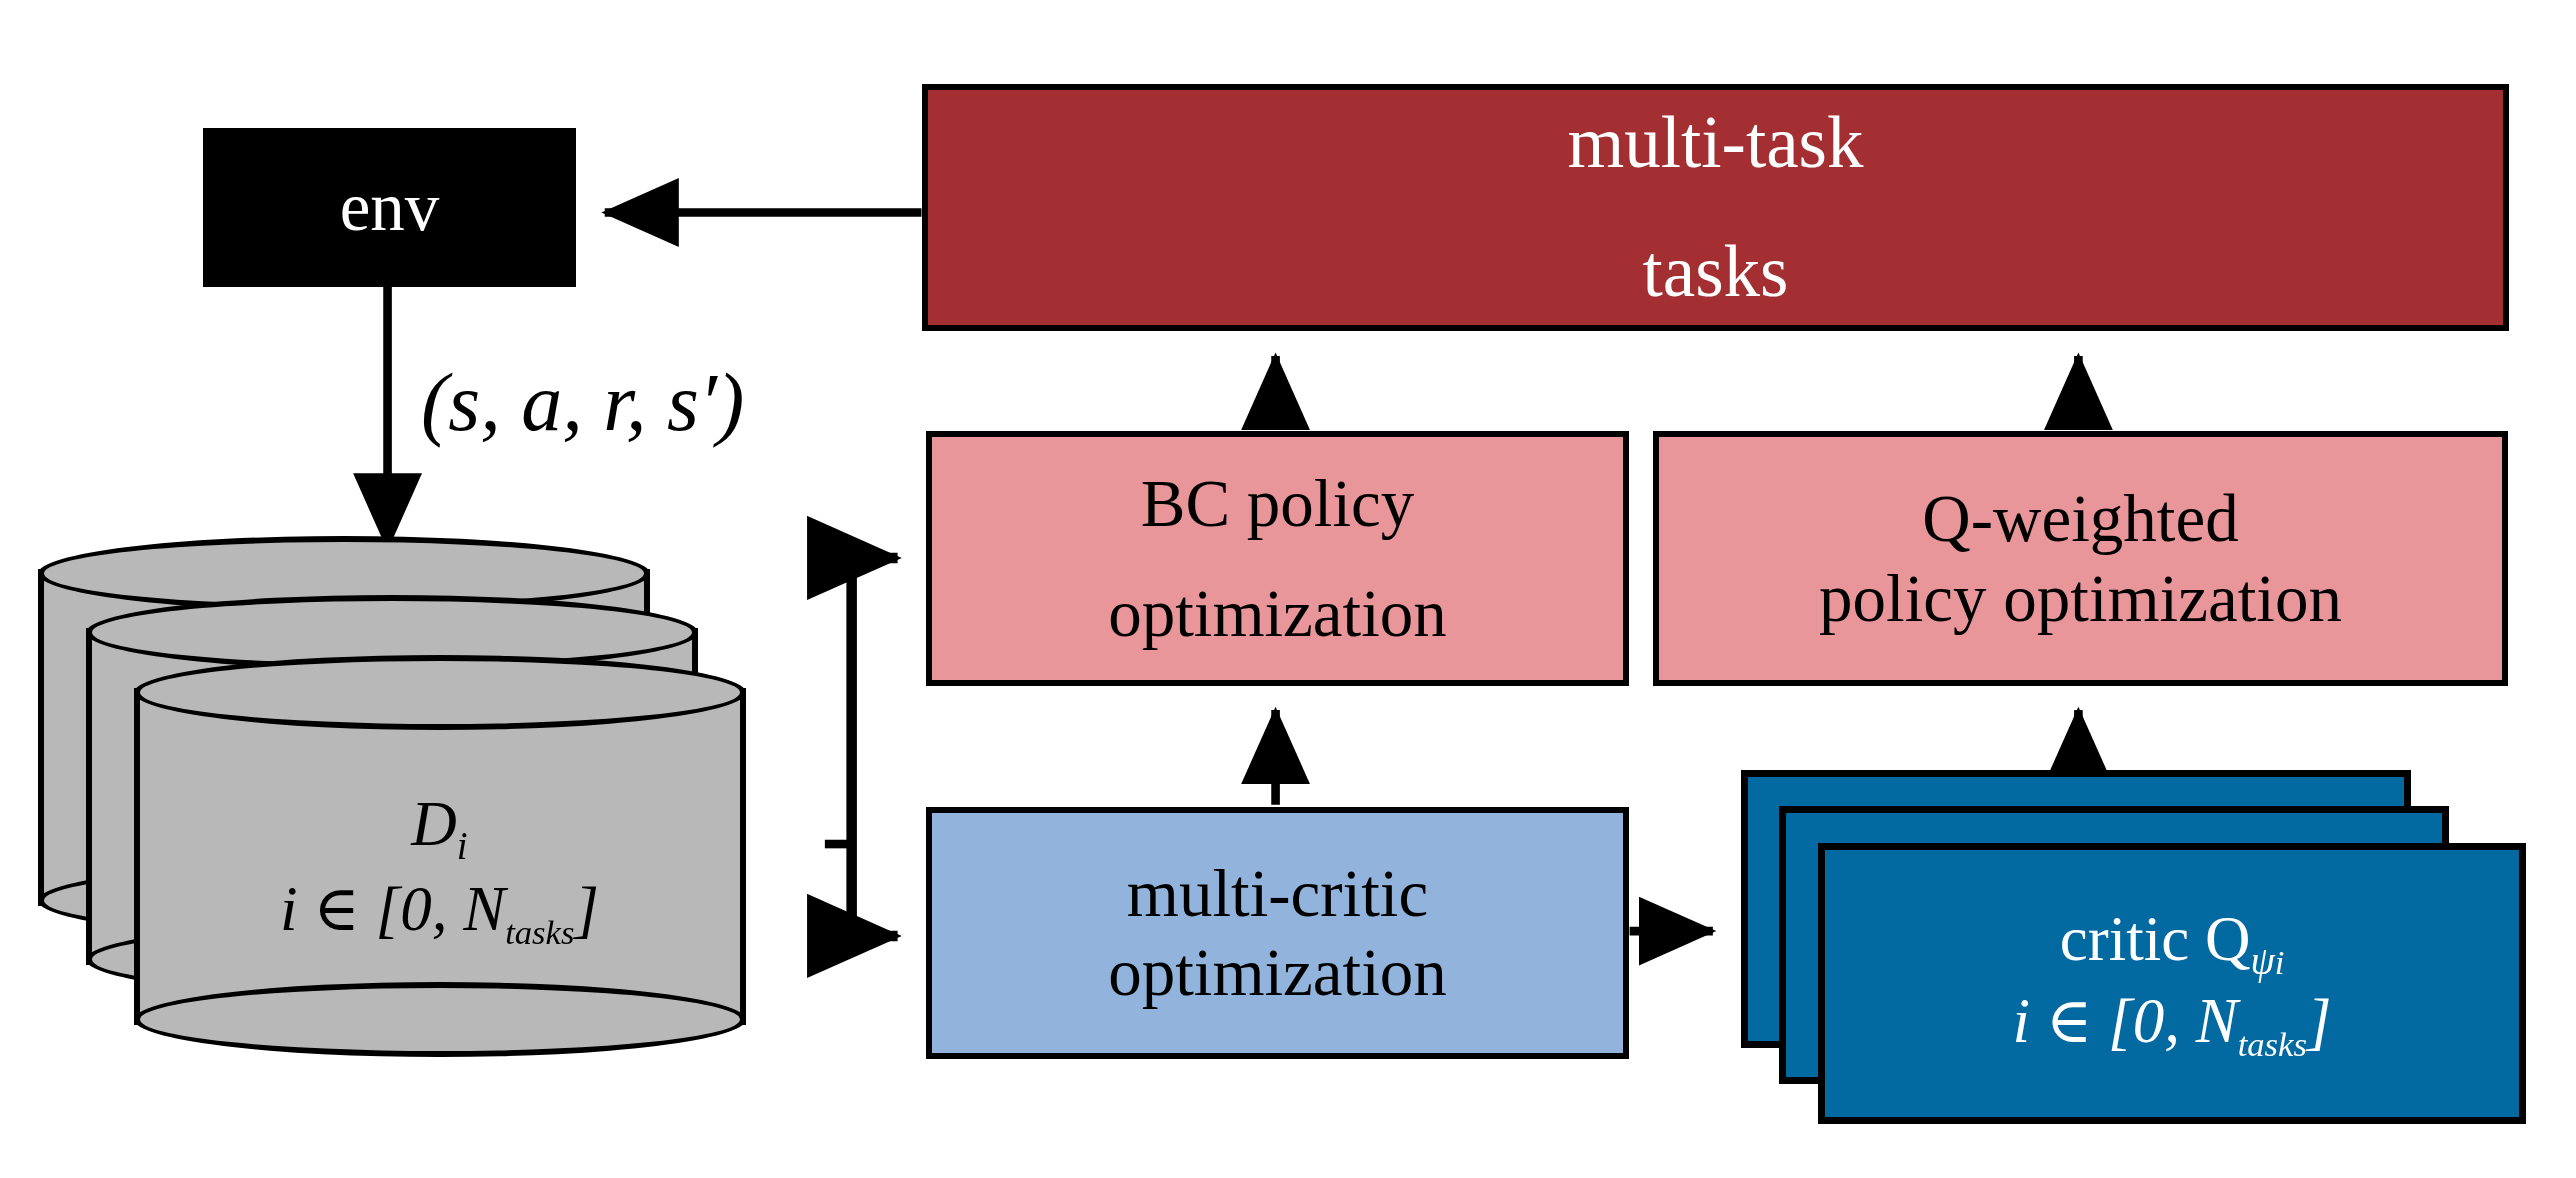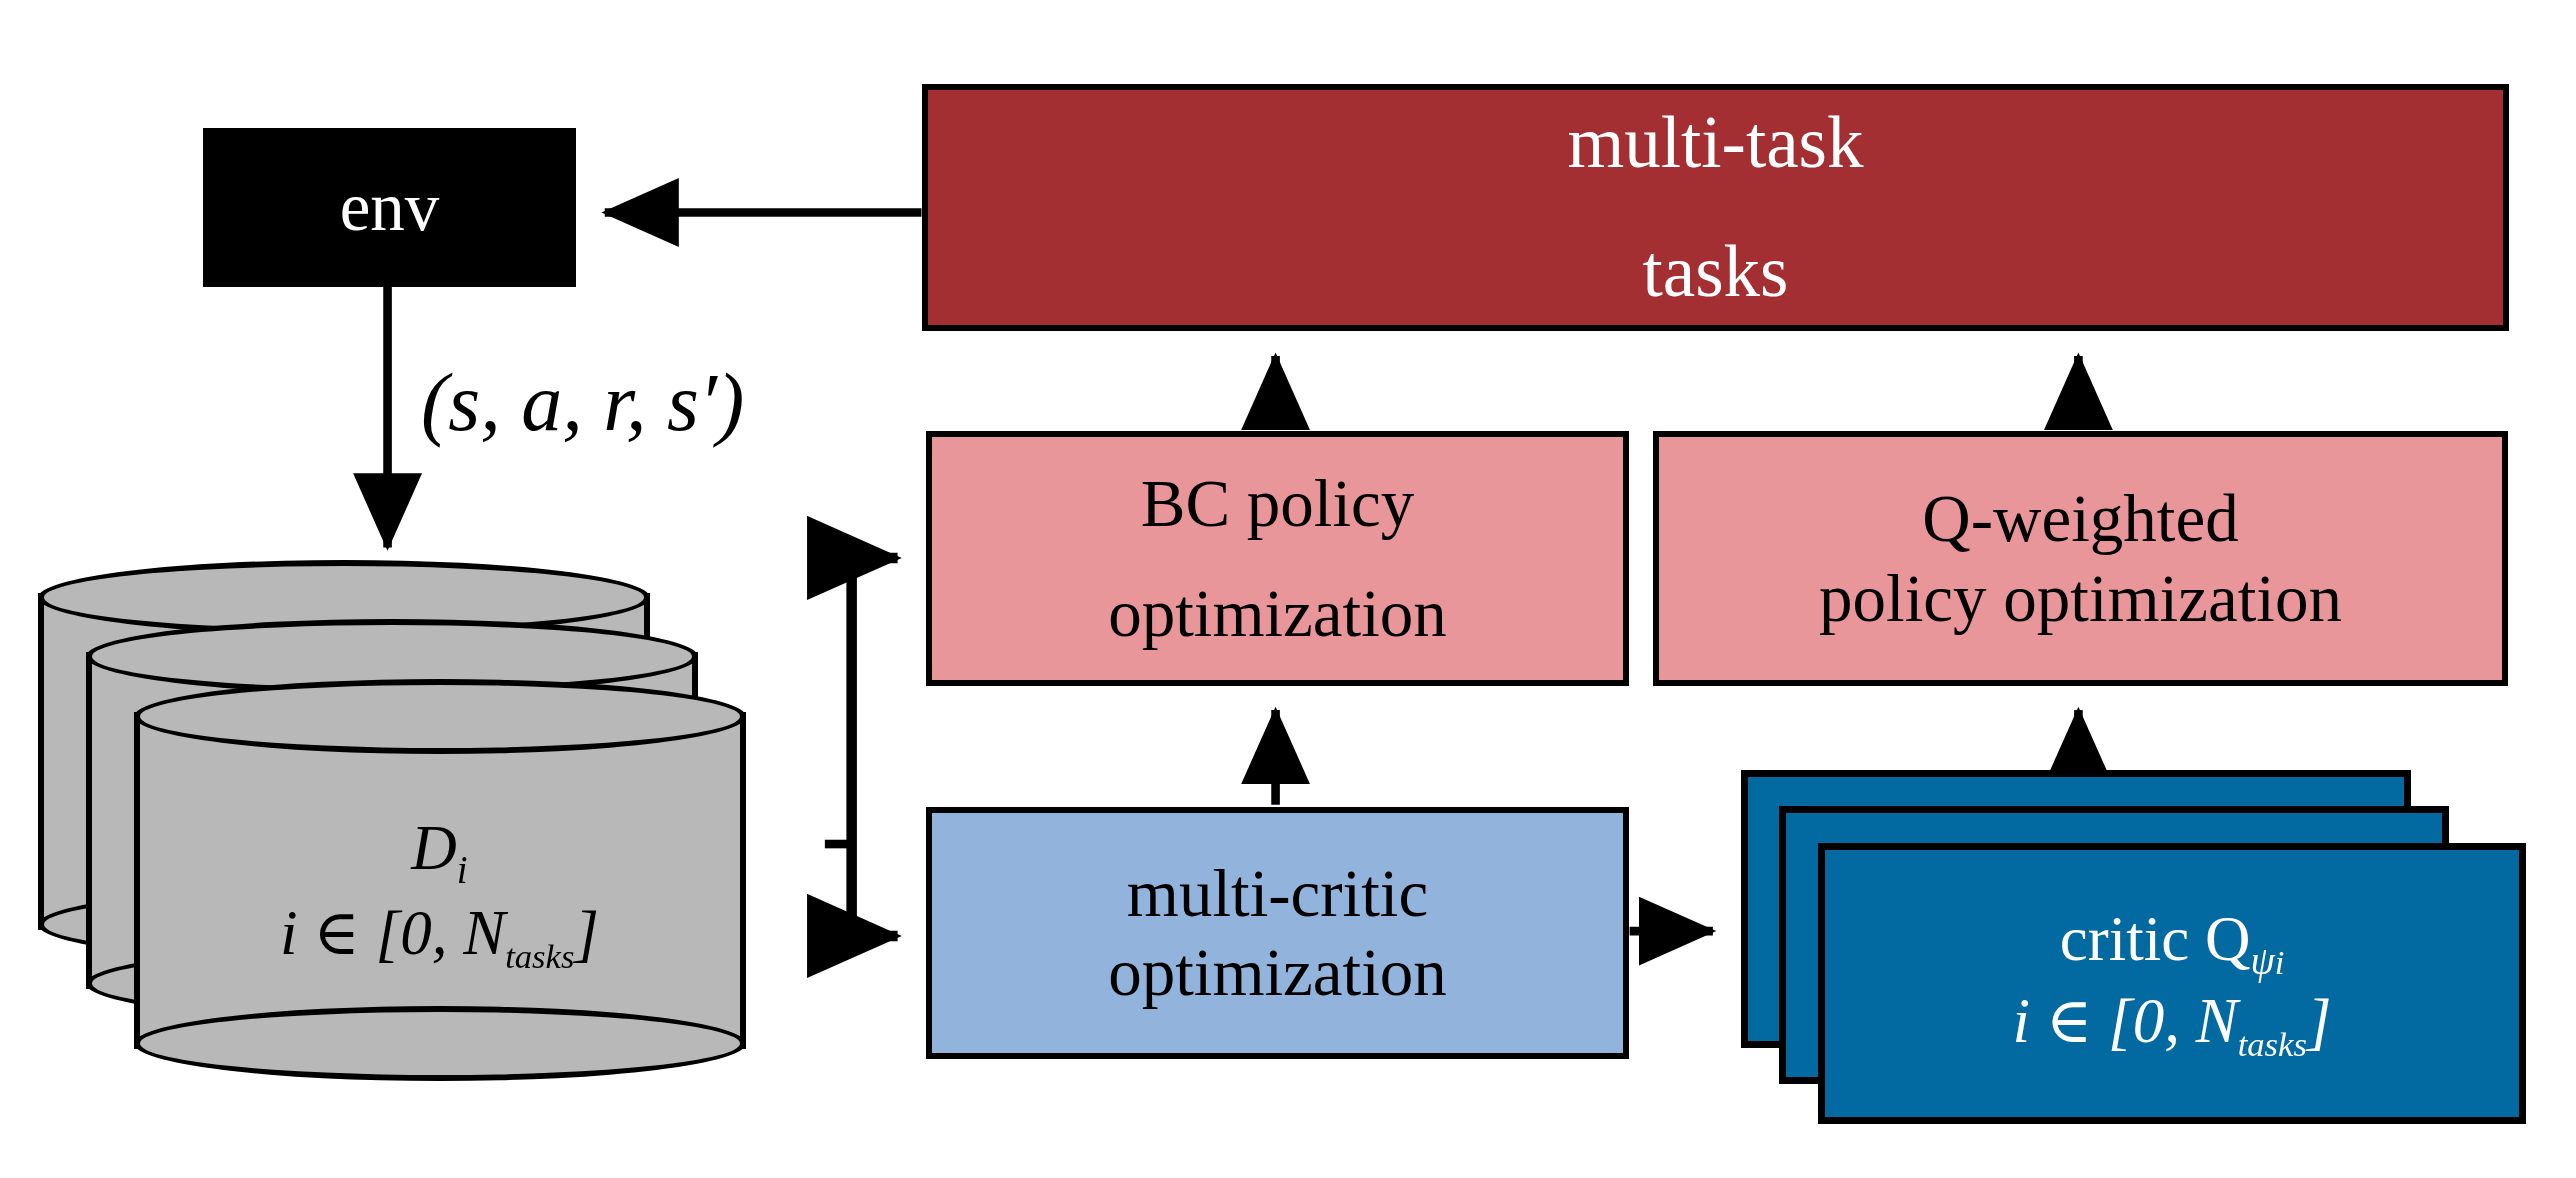--- a/index.html
+++ b/index.html
@@ -33,21 +33,21 @@
   #critic-stack{position:absolute;left:1741px;top:770px;width:804px;height:354px;}
   .critic-card{position:absolute;box-sizing:border-box;border:7.7px solid #000;
                background:#0369a1;width:670px;height:278px;}
   #critic-card-back{left:0px;top:0px;}
   #critic-card-mid{left:38px;top:36px;}
   #critic-card-front{left:77px;top:73px;display:flex;align-items:center;
                      justify-content:center;flex-direction:column;
                      color:#ffffff;font-size:63px;line-height:1.2;width:708px;height:281px;}
 
   
-  #dataset-stack{position:absolute;left:38px;top:560px;width:823px;height:526px;}
+  #dataset-stack{position:absolute;left:38px;top:536px;width:823px;height:526px;}
   .cyl{position:absolute;}
   .cyl .body{position:absolute;left:0;top:33px;width:100%;height:calc(100% - 65px);
              background:#B8B8B8;border-left:6.7px solid #000;border-right:6.7px solid #000;
              box-sizing:border-box;}
   .cyl .top{position:absolute;left:0;top:0;width:100%;height:75px;background:#B8B8B8;
             border:6.7px solid #000;border-radius:50%/50%;box-sizing:border-box;}
   .cyl .bot{position:absolute;left:0;bottom:0;width:100%;height:75px;background:#B8B8B8;
             border:6.7px solid #000;border-radius:50%/50%;box-sizing:border-box;}
   #cyl-back{left:0px;top:0px;width:612px;height:402px;}
   #cyl-mid{left:48px;top:59px;width:612px;height:402px;}

